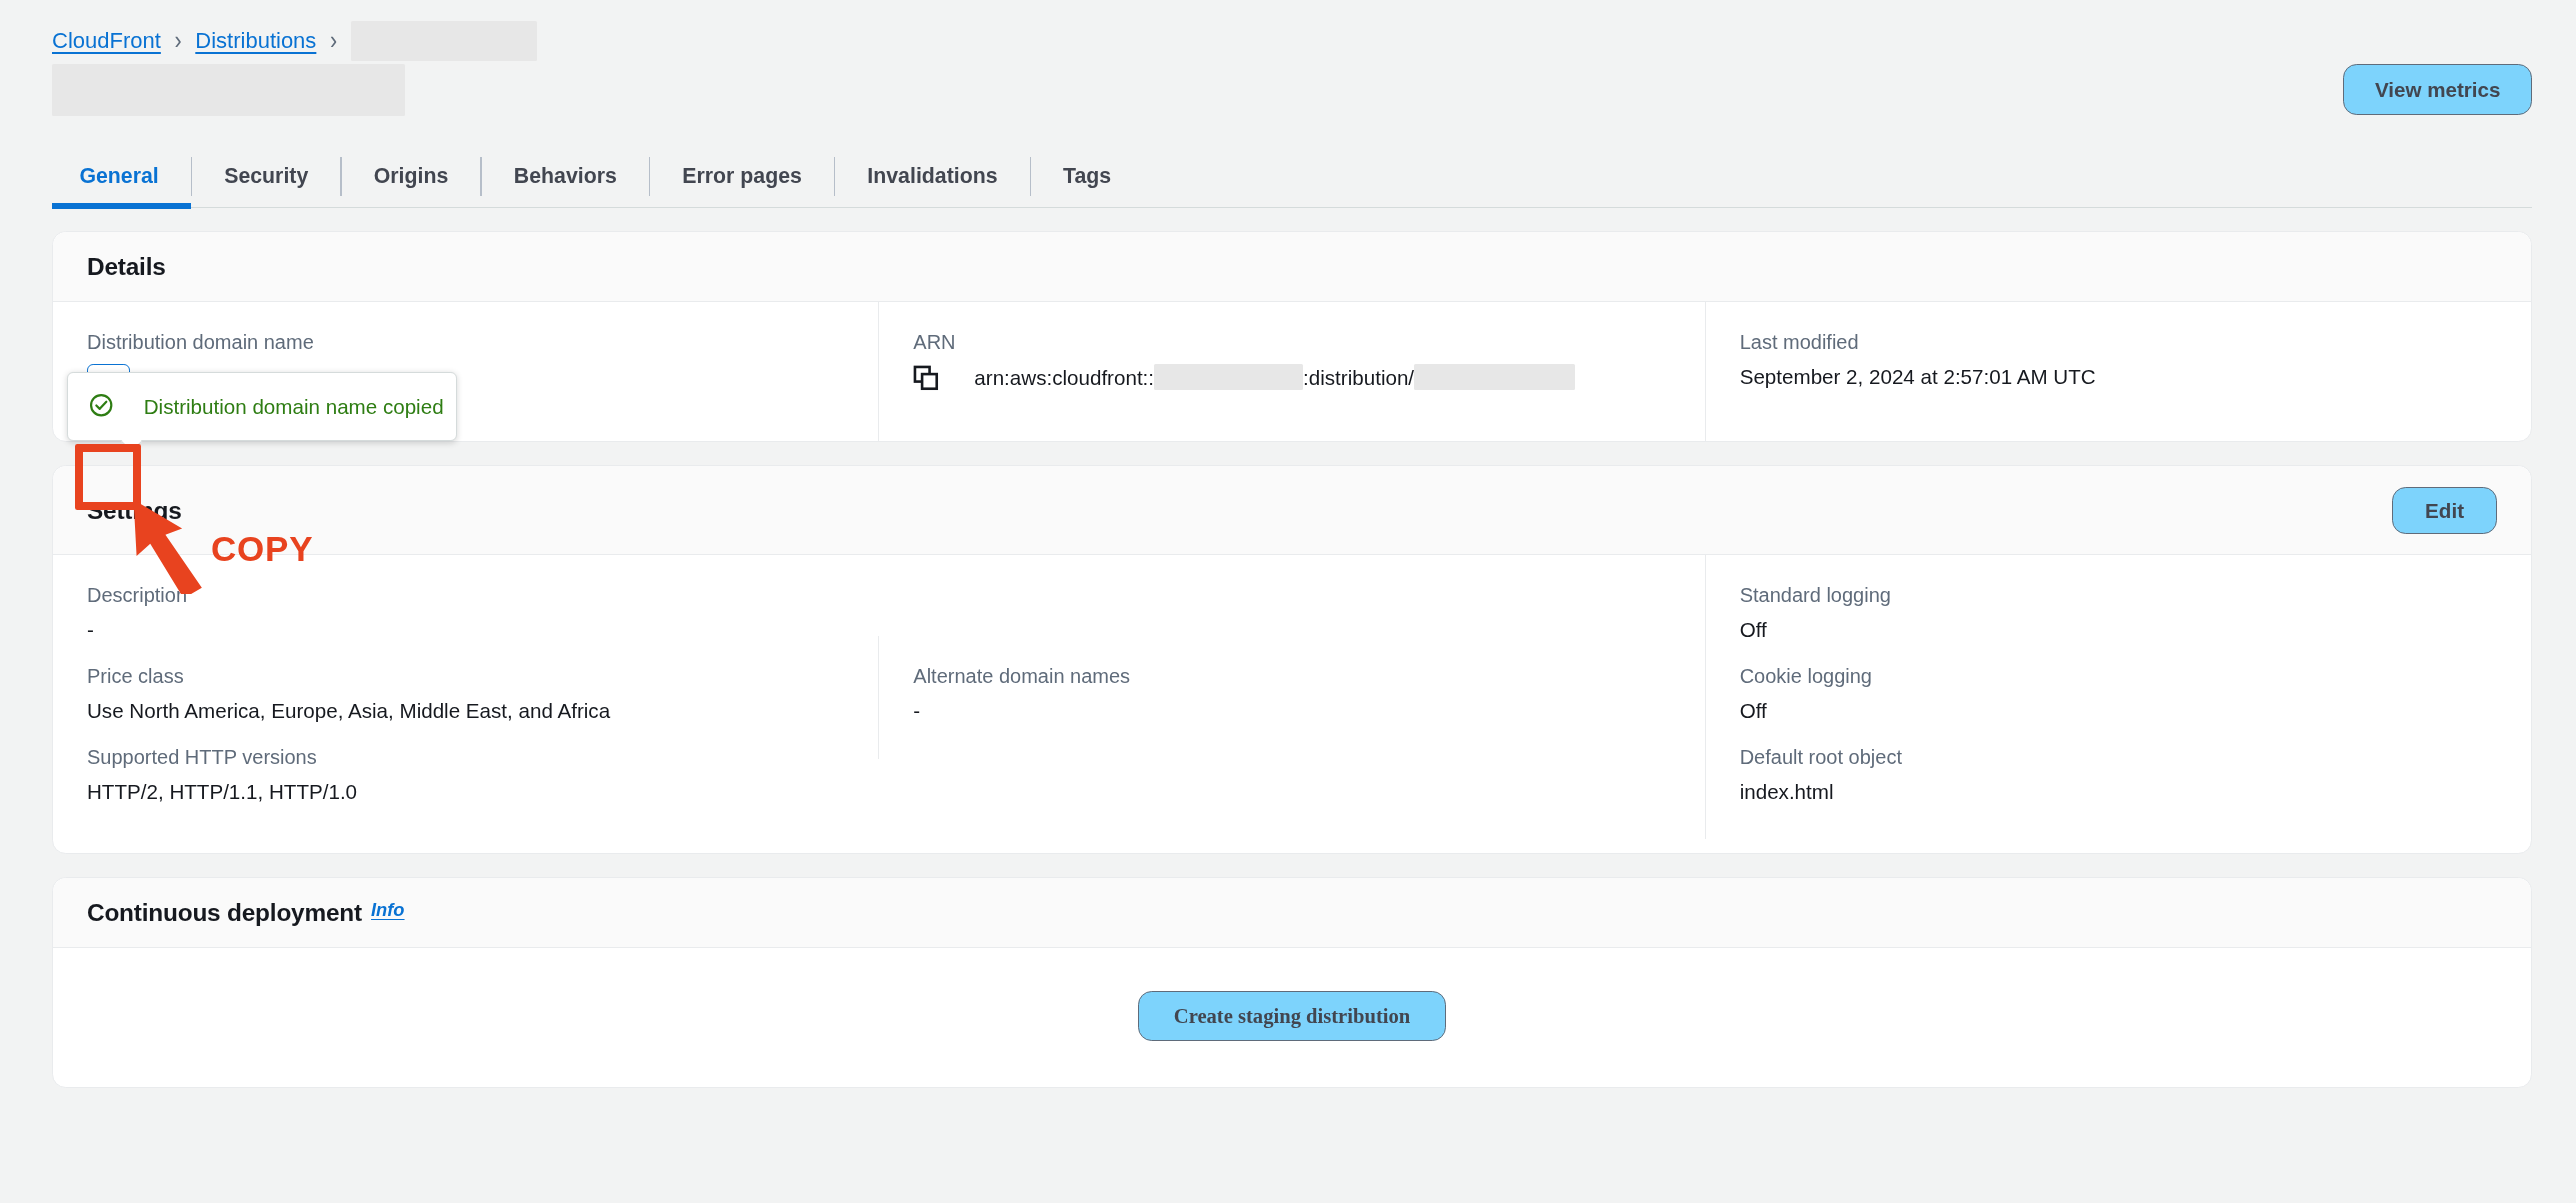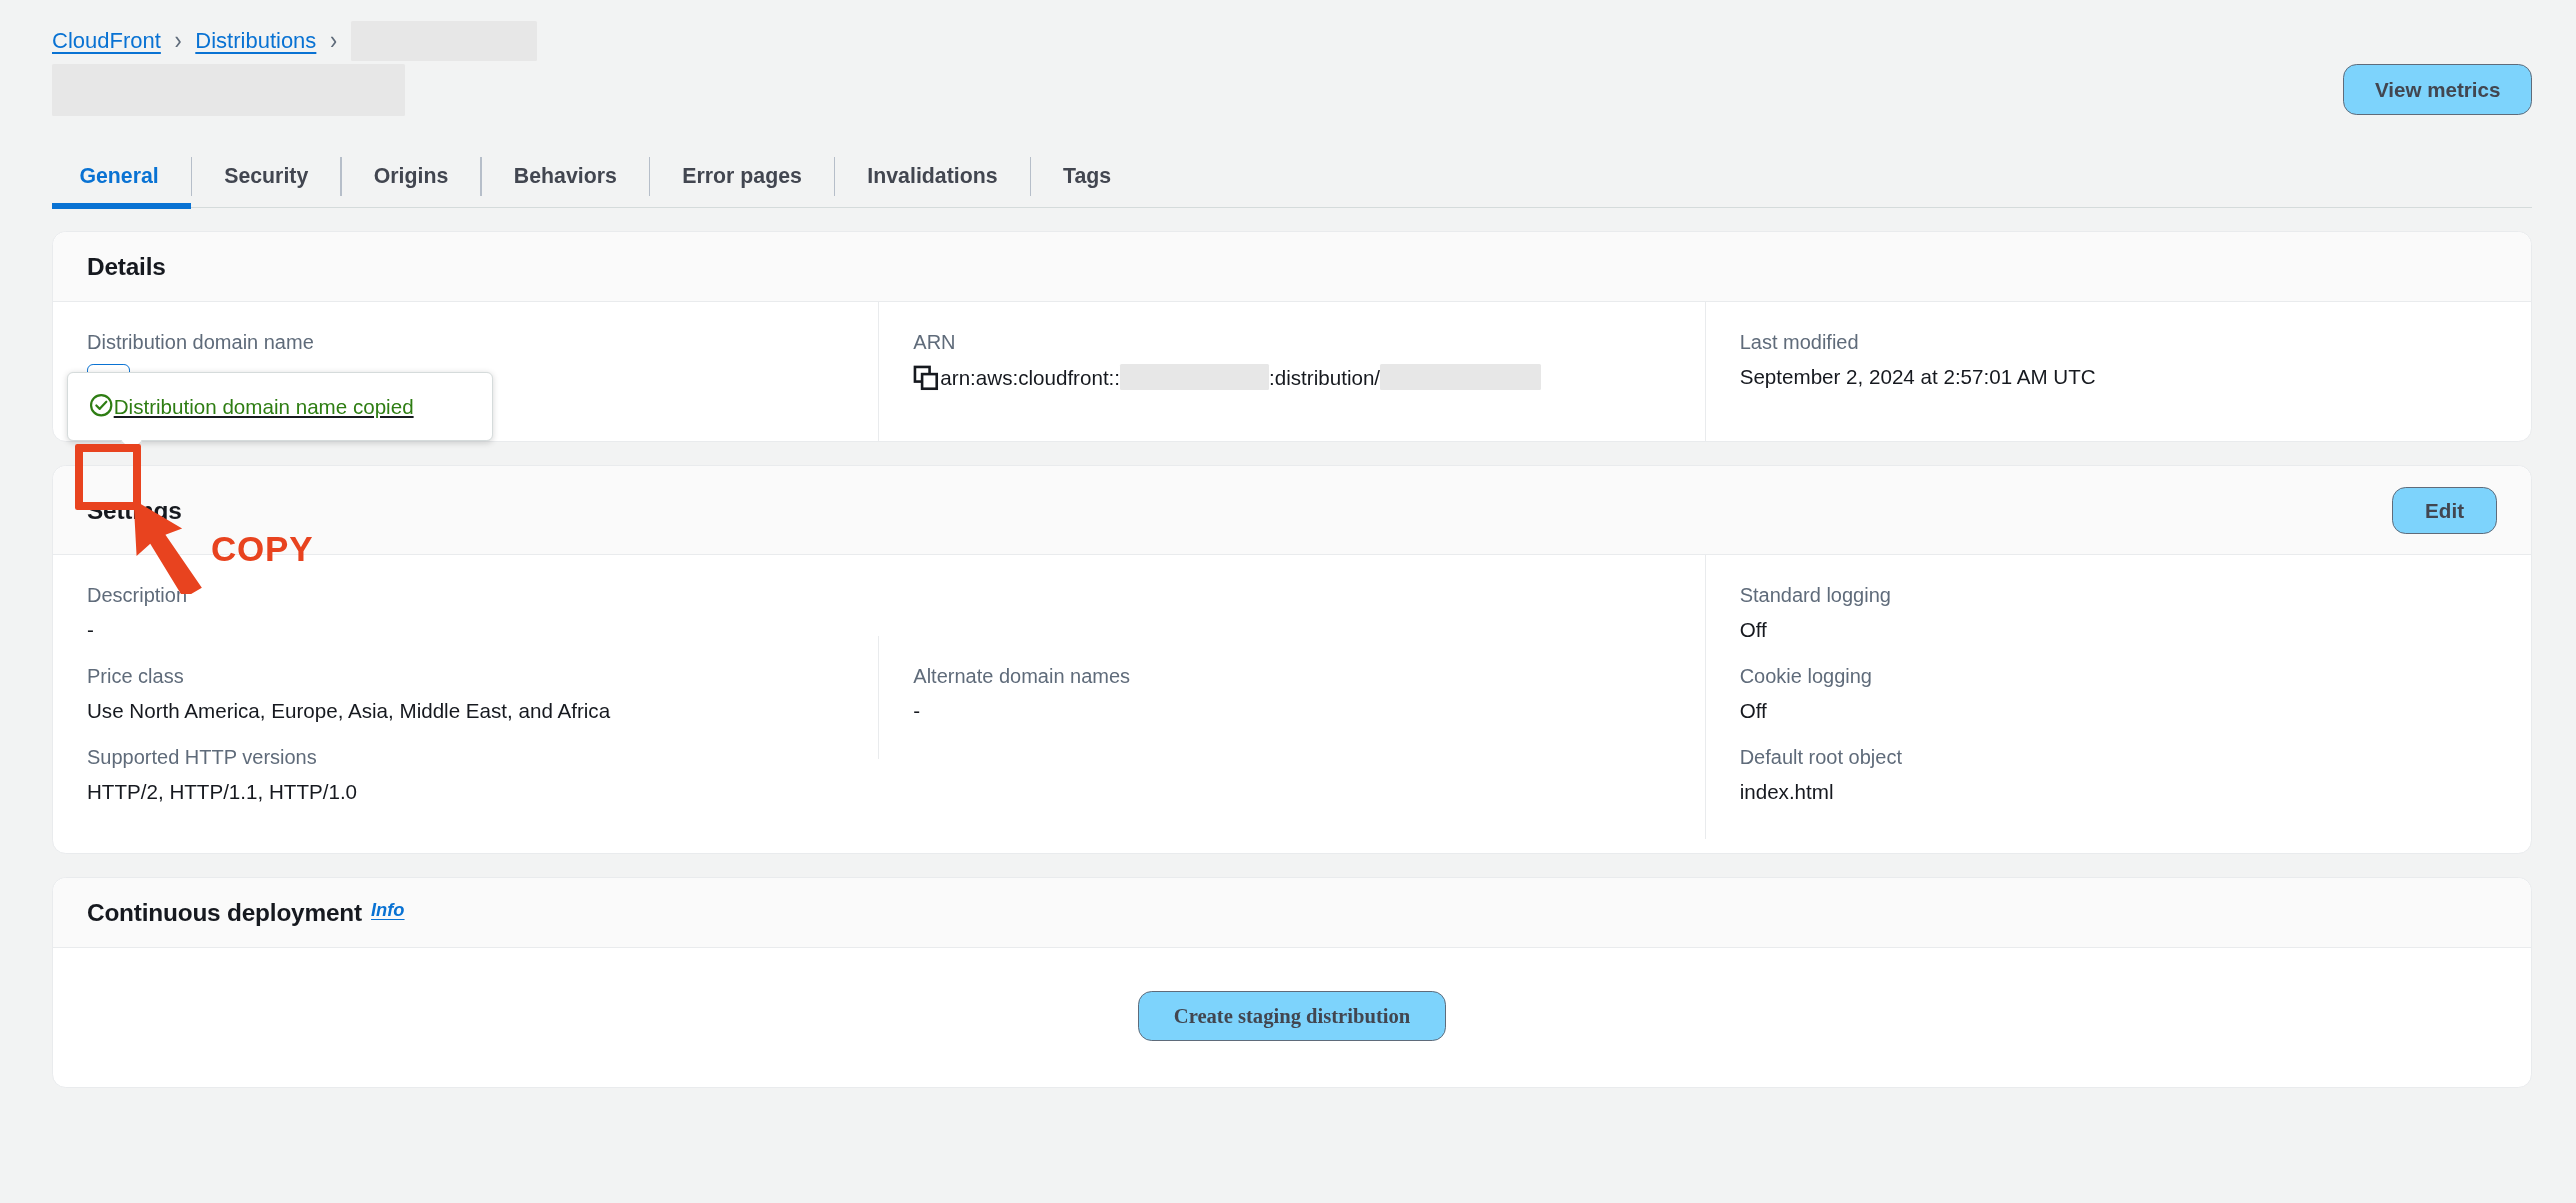--- a/index.html
+++ b/index.html
@@ -165,21 +165,21 @@
     color: #16191f;
     margin-bottom: 20px;
     line-height: 1.3;
     word-break: break-word;
   }
   .field-value:last-child { margin-bottom: 0; }
 
   .value-with-icon {
     display: flex;
     align-items: center;
-    gap: 1px;
+    gap: 35px;
   }
 
   .copy-icon {
     width: 26px;
     height: 26px;
     flex: 0 0 auto;
     cursor: pointer;
     position: relative;
   }
   .copy-icon svg { display: block; }
@@ -211,31 +211,30 @@
     position: relative;
     cursor: pointer;
     flex: 0 0 auto;
   }
 
   
   .toast {
     position: absolute;
     left: 67px;
     top: 372px;
-    width: 426px;
+    width: 390px;
     background: #ffffff;
     border: 0.8px solid #d5dbdb;
     border-radius: 6.1px;
     box-shadow: 0 1.5px 6.1px rgba(0,0,0,0.16);
     padding: 20px 21.3px;
     display: flex;
     align-items: center;
-    gap: 0;
+    gap: 30px;
     z-index: 40;
-    text-decoration: underline;
   }
   .toast-text {
     font-size: 20.6px;
     color: #2e7d13;
     white-space: nowrap;
   }
   .toast-arrow {
     position: absolute;
     left: 56px;
     bottom: -8.4px;

